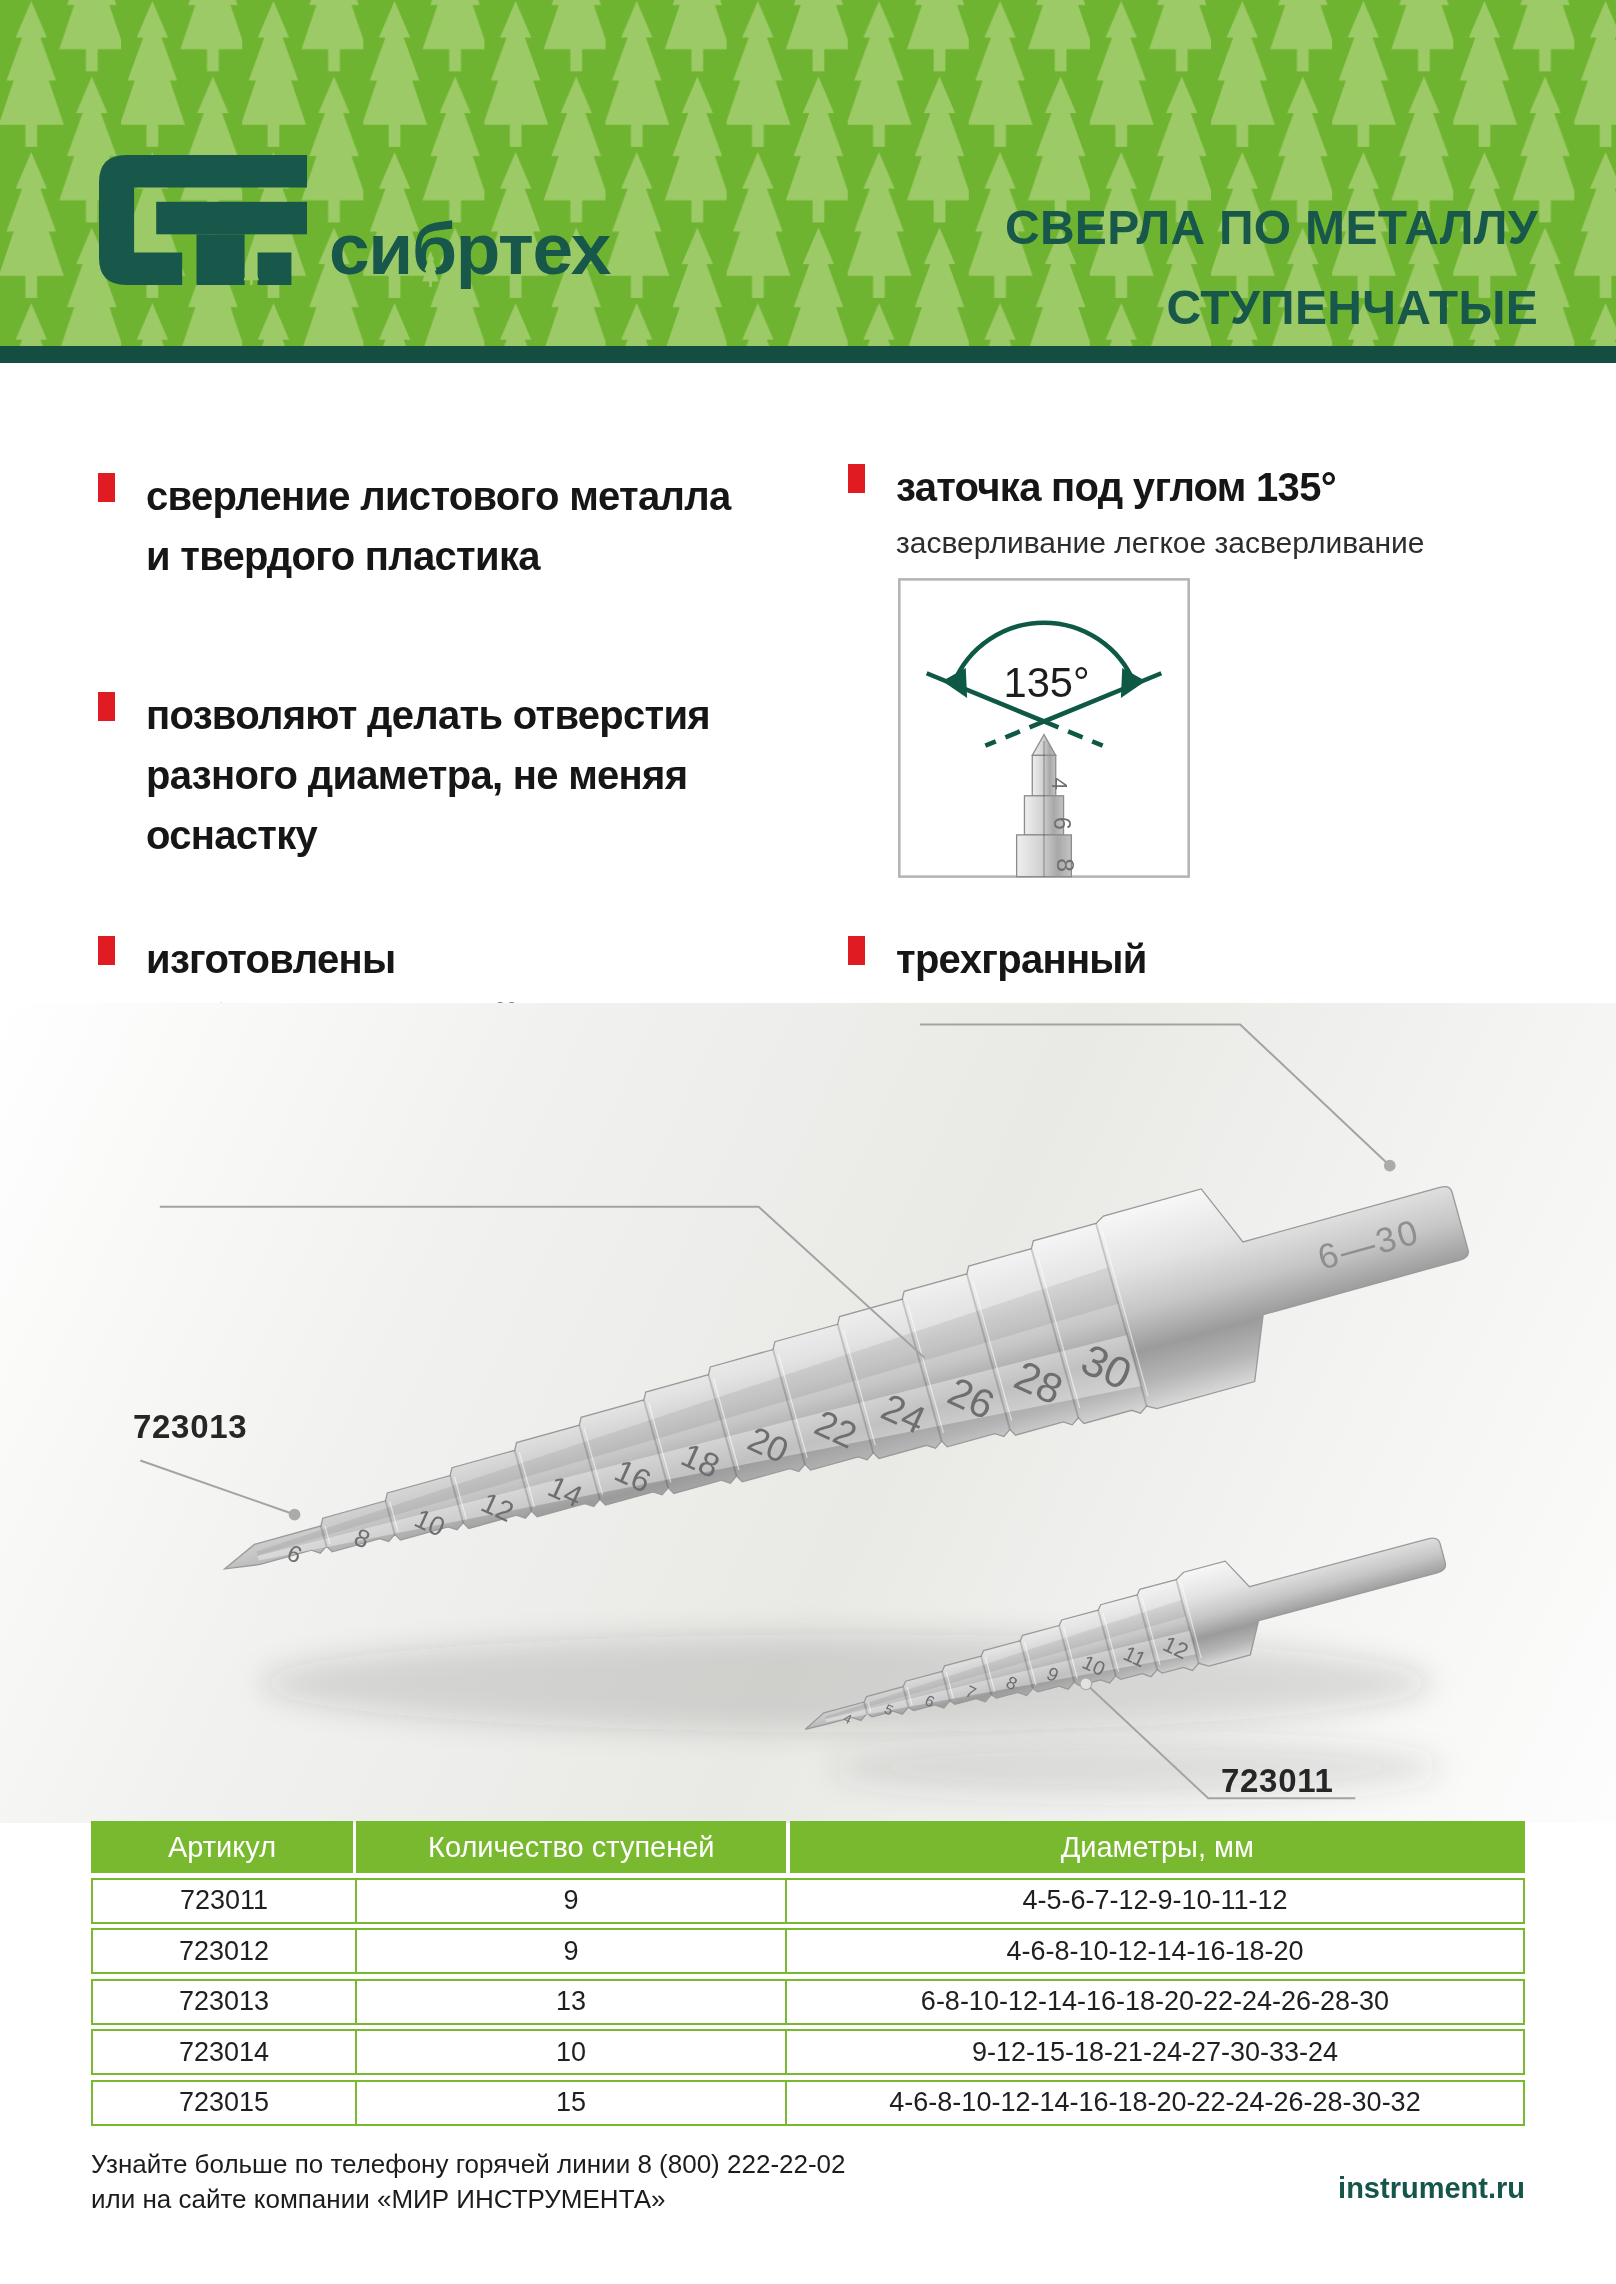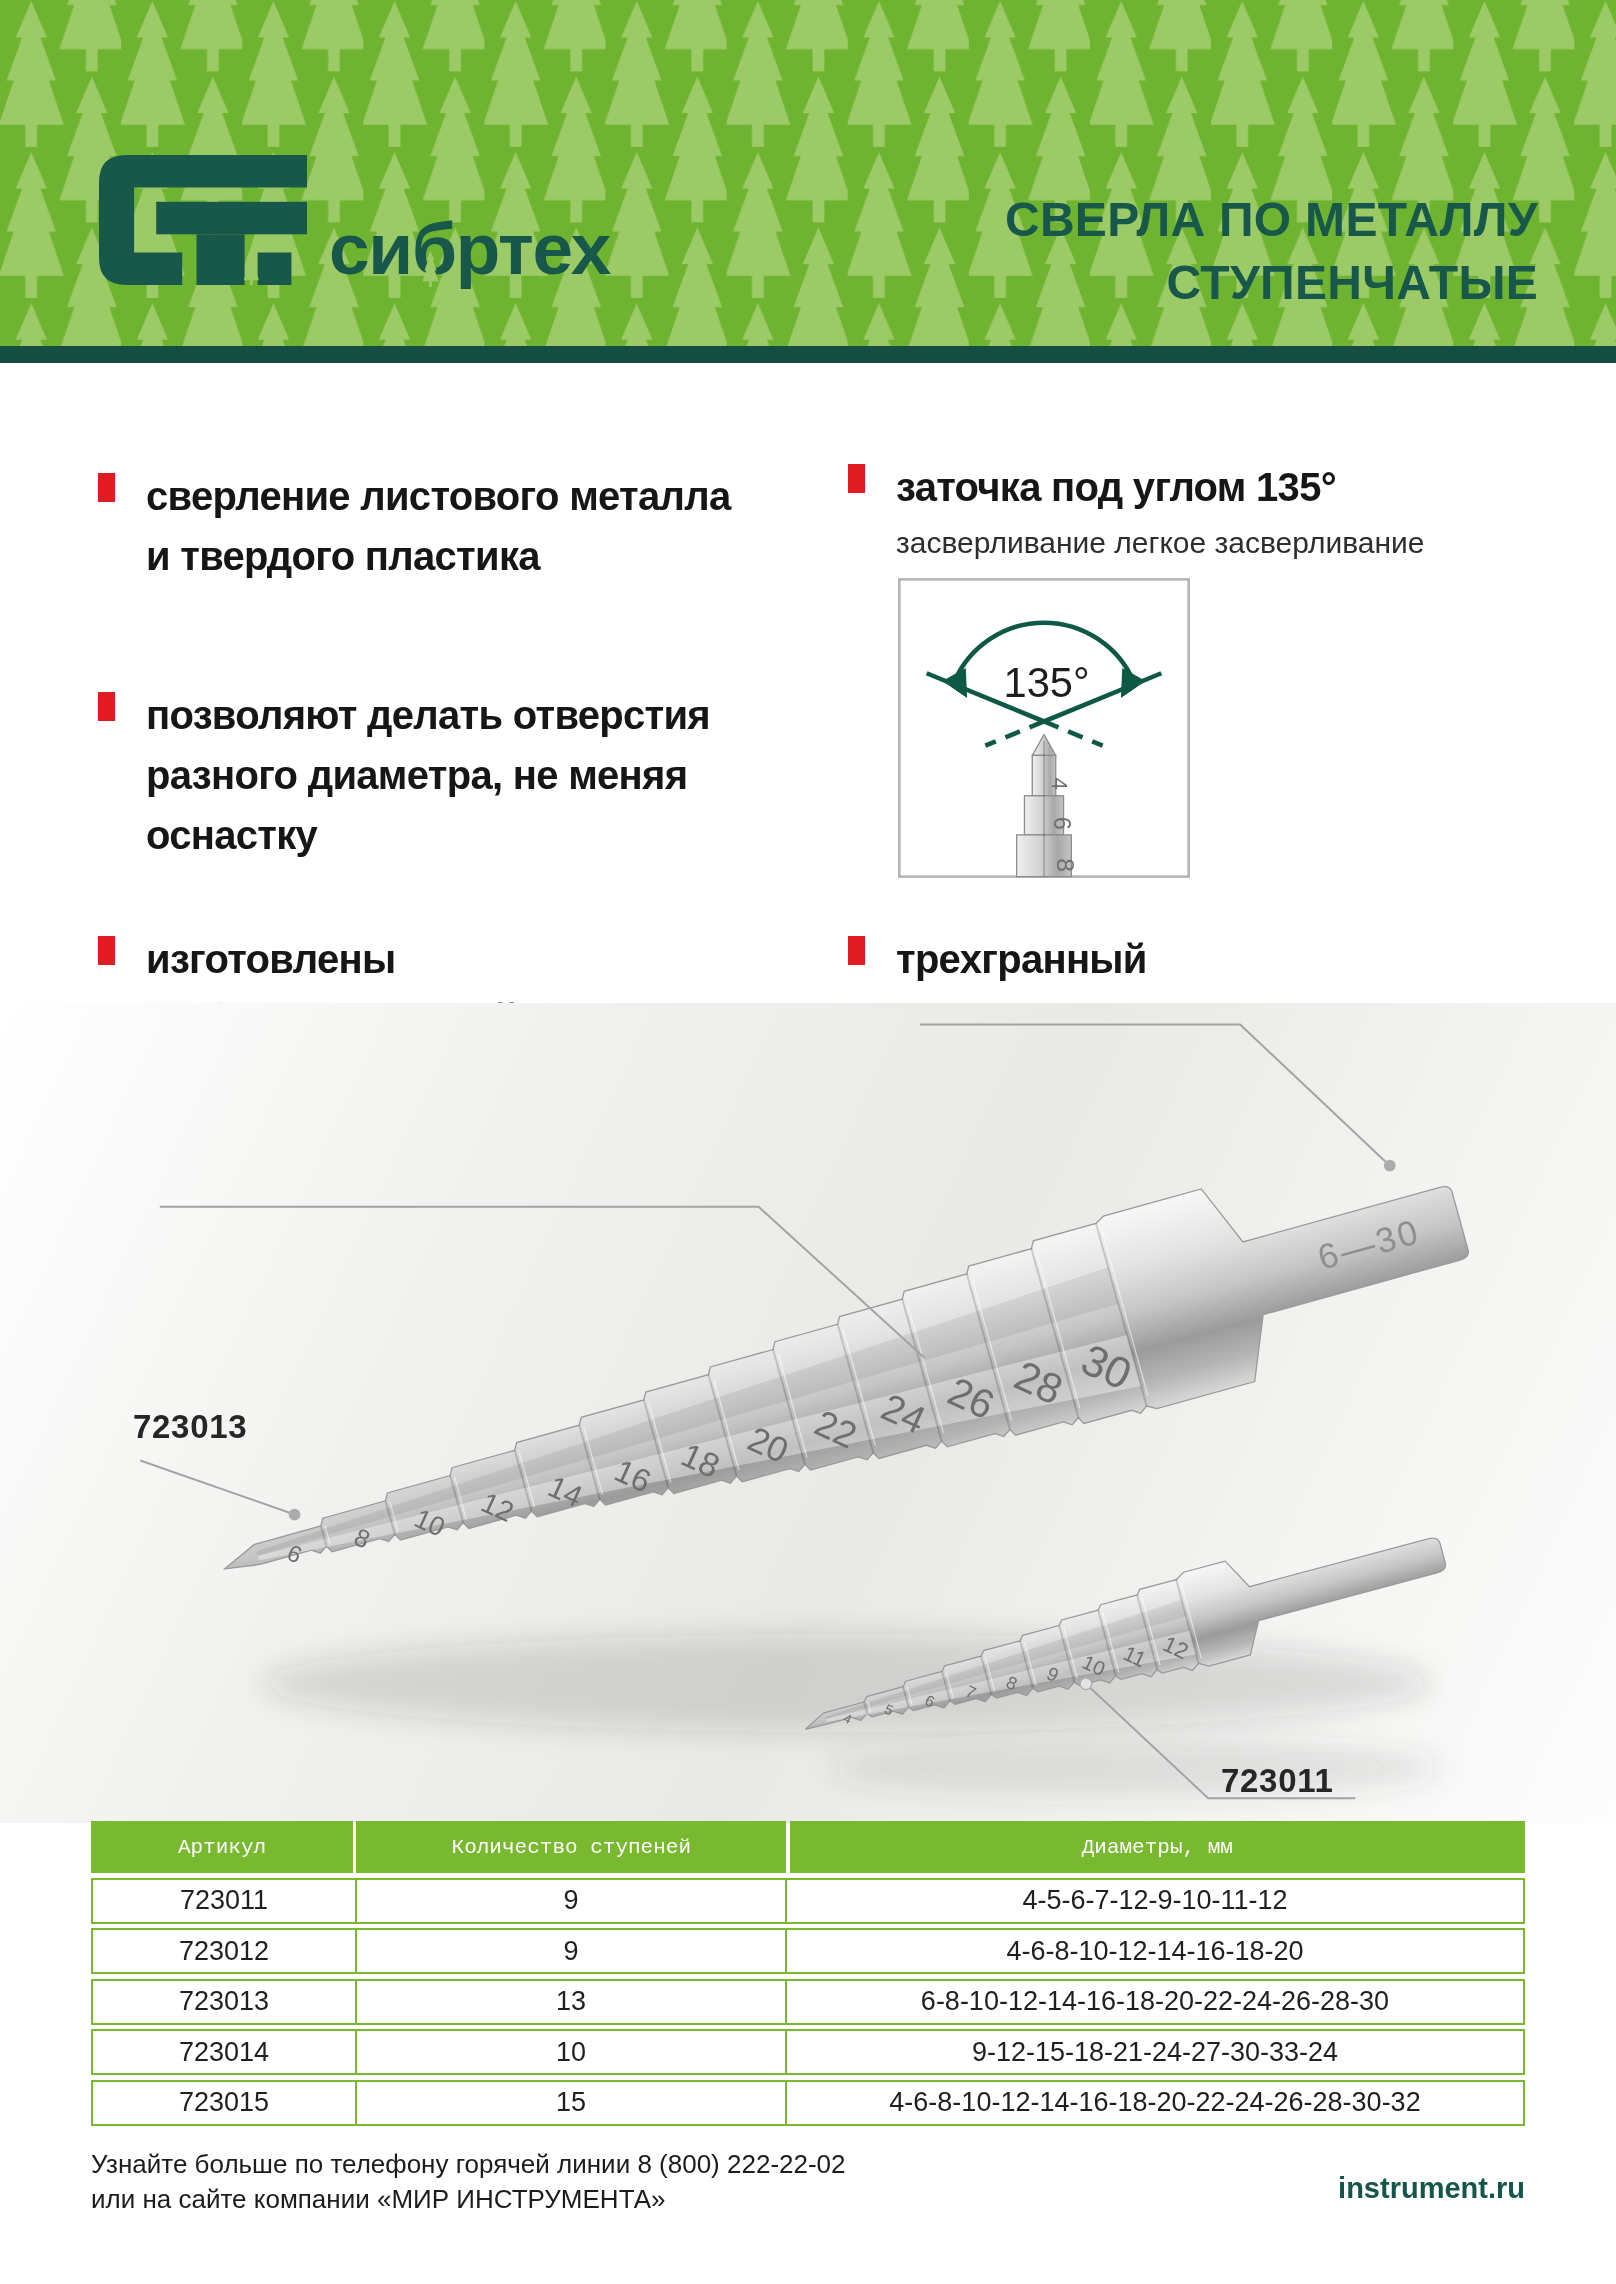--- a/index.html
+++ b/index.html
@@ -9,21 +9,21 @@
   
   .hero{position:absolute;left:0;top:0;width:1616px;height:259px;}
   .hero-svg{position:absolute;left:0;top:0;width:1616px;height:346px;display:block;}
   .hero-stripe{position:absolute;left:0;top:346px;width:1616px;height:17px;background:#144d42;}
   .logo{position:absolute;left:99px;top:155px;width:208px;height:130px;}
   .logo-mark{width:208px;height:130px;display:block;}
   .brand-text{position:absolute;left:329px;top:207px;font-size:73px;font-weight:700;
               color:#17584a;letter-spacing:-1.3px;}
   .brand-tree{position:absolute;left:422px;top:251px;width:17px;height:36px;}
   .hero-title{position:absolute;right:78px;top:188px;text-align:right;color:#17584a;
-              font-size:48px;font-weight:700;line-height:63px;letter-spacing:0.3px;}
+              font-size:48px;font-weight:700;line-height:80px;letter-spacing:0.3px;}
 
   
   .feat{position:absolute;display:flex;align-items:flex-start;}
   .bullet-sq{flex:0 0 auto;width:17px;height:29px;background:#e01b22;margin-top:6.5px;margin-right:31px;}
   .feat-text{font-size:40px;font-weight:700;color:#161616;line-height:60px;letter-spacing:-0.7px;}
   .feat-sub{font-size:30px;font-weight:400;color:#2d2d2d;margin-top:9px;letter-spacing:0;}
 
   
   .diagram{position:absolute;left:898px;top:578px;width:292px;height:300px;}
   .diagram svg{display:block;width:292px;height:300px;}
@@ -32,22 +32,22 @@
   .photo-band{position:absolute;left:0;top:1003px;width:1616px;height:820px;
       background:linear-gradient(115deg,#ffffff 0%,#f1f1ef 28%,#e9e9e6 55%,#f3f3f1 76%,#fdfdfd 100%);}
   .photo-svg{position:absolute;left:0;top:977px;width:1616px;height:846px;display:block;}
   .prod-code{position:absolute;font-size:33px;font-weight:700;color:#262626;letter-spacing:0.7px;}
   .code-big{left:133px;top:1408px;}
   .code-small{left:1221px;top:1762px;}
 
   
   .spec-table{position:absolute;left:91px;top:1821px;width:1434px;}
   .t-head{display:grid;grid-template-columns:262px 430px 1fr;column-gap:3.3px;}
-  .t-hcell{background:#79b92f;color:#ffffff;font-size:21px;height:52px;
-           display:flex;align-items:center;justify-content:center;font-family:Liberation Mono, monospace;}
+  .t-hcell{background:#79b92f;color:#ffffff;font-size:29px;height:52px;
+           display:flex;align-items:center;justify-content:center;}
   .t-row{display:grid;grid-template-columns:262px 430px 1fr;margin-top:4.6px;
          border:2px solid #79b92f;background:#ffffff;}
   .t-cell{font-size:27px;color:#1f1f1f;height:42px;display:flex;align-items:center;justify-content:center;}
   .t-cell + .t-cell{border-left:2px solid #79b92f;}
 
   
   .footer-line{position:absolute;left:91px;font-size:26px;color:#1c1c1c;}
   .fl1{top:2149px;}
   .fl2{top:2184px;}
   .site{position:absolute;right:91px;top:2172px;font-size:29px;font-weight:700;color:#14574a;}

